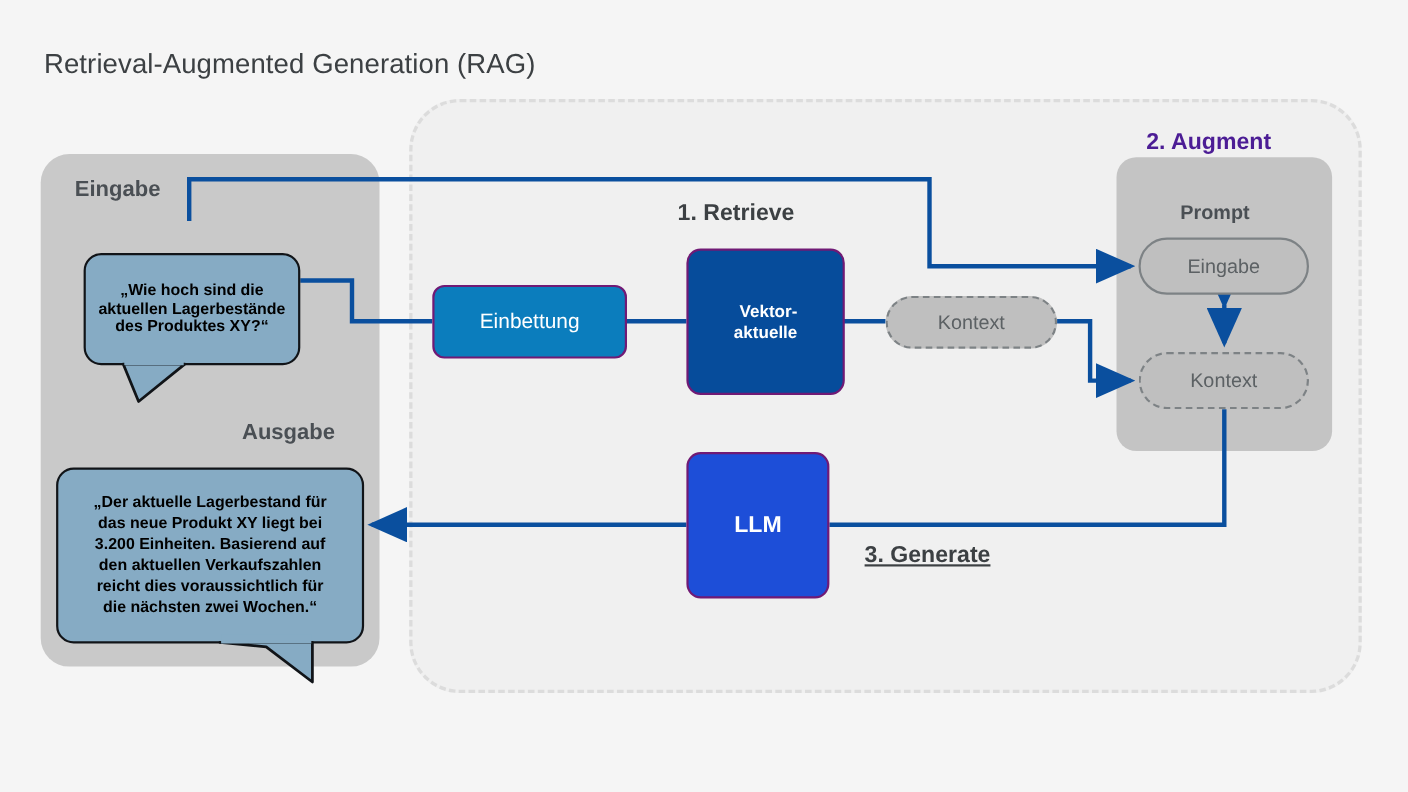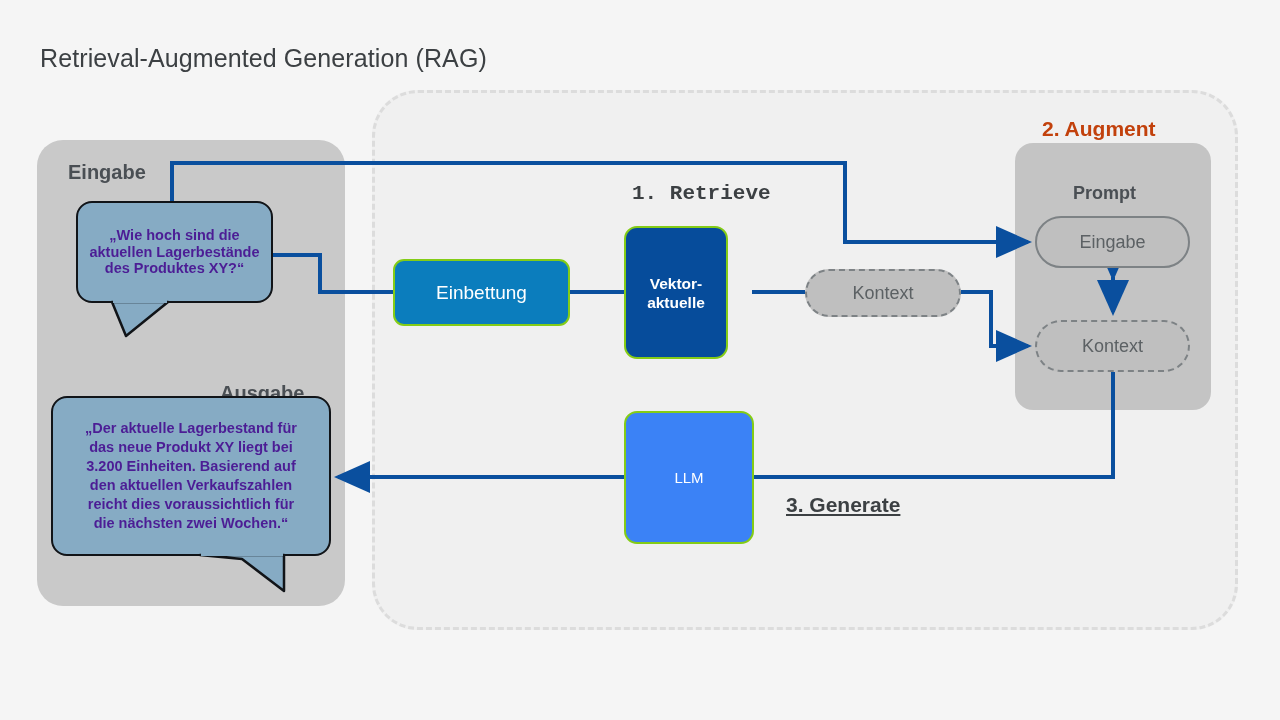--- a/index.html
+++ b/index.html
@@ -34,63 +34,64 @@
   }
   .prompt-panel{
     position:absolute;left:1015px;top:143px;width:196px;height:267px;
     background:#c4c4c4;border-radius:18px;
   }
 
   
   .cap{position:absolute;font-weight:bold;color:#4a4f54;white-space:nowrap;}
   .cap-eingabe{left:68px;top:161px;font-size:20px;}
   .cap-ausgabe{left:220px;top:382px;font-size:20px;}
-  .cap-retrieve{left:632px;top:182px;font-size:21px;color:#3c4043;font-family:Liberation Mono, monospace;}
-  .cap-augment{left:1042px;top:117px;font-size:21px;color:#c2410c;}
+  .cap-retrieve{left:616px;top:182px;font-size:21px;color:#3c4043;}
+  .cap-augment{left:1042px;top:117px;font-size:21px;color:#4c1d95;}
   .cap-generate{left:786px;top:493px;font-size:21px;color:#3c4043;text-decoration:underline;}
   .cap-prompt{left:1073px;top:170px;font-size:18px;color:#4a4f54;margin-top:13px;}
 
   
   .bubble{
     position:absolute;background:#86abc4;
     border:2.5px solid #111418;border-radius:16px;
-    color:#4c1d95;font-weight:bold;text-align:center;
+    color:#000000;font-weight:bold;text-align:center;
     display:flex;align-items:center;justify-content:center;
     box-sizing:border-box;
+    margin-top:29px;
   }
   .bubble-in{
     left:76px;top:201px;width:197px;height:102px;
     font-size:14.5px;line-height:16.5px;padding:4px 8px;
   }
   .bubble-out{
     left:51px;top:396px;width:280px;height:160px;
     font-size:14.5px;line-height:19px;padding:4px 27px;
   }
   .bubble-in .tail,.bubble-out .tail{position:absolute;}
 
   
   .node{
     position:absolute;box-sizing:border-box;
     display:flex;align-items:center;justify-content:center;
-    text-align:center;color:#ffffff;border:2px solid #84cc16;
+    text-align:right;color:#ffffff;border:2px solid #701a75;
   }
   .node-embed{
     left:393px;top:259px;width:177px;height:67px;
     background:#0b7dbd;border-radius:11px;
     font-size:19px;font-weight:normal;
   }
   .node-vdb{
-    left:624px;top:226px;width:104px;height:133px;
+    left:624px;top:226px;width:144px;height:133px;
     background:#064c9b;border-radius:13px;
     font-size:15.5px;font-weight:bold;line-height:19px;
   }
   .node-llm{
     left:624px;top:411px;width:130px;height:133px;
-    background:#3b82f6;border-radius:13px;
-    font-size:15px;font-weight:normal;
+    background:#1d4ed8;border-radius:13px;
+    font-size:21px;font-weight:bold;
   }
 
   
   .pill{
     position:absolute;box-sizing:border-box;
     display:flex;align-items:center;justify-content:center;
     color:#5c6164;background:#bfbfbf;
     font-size:18px;font-weight:normal;
   }
   .pill-kontext-free{

